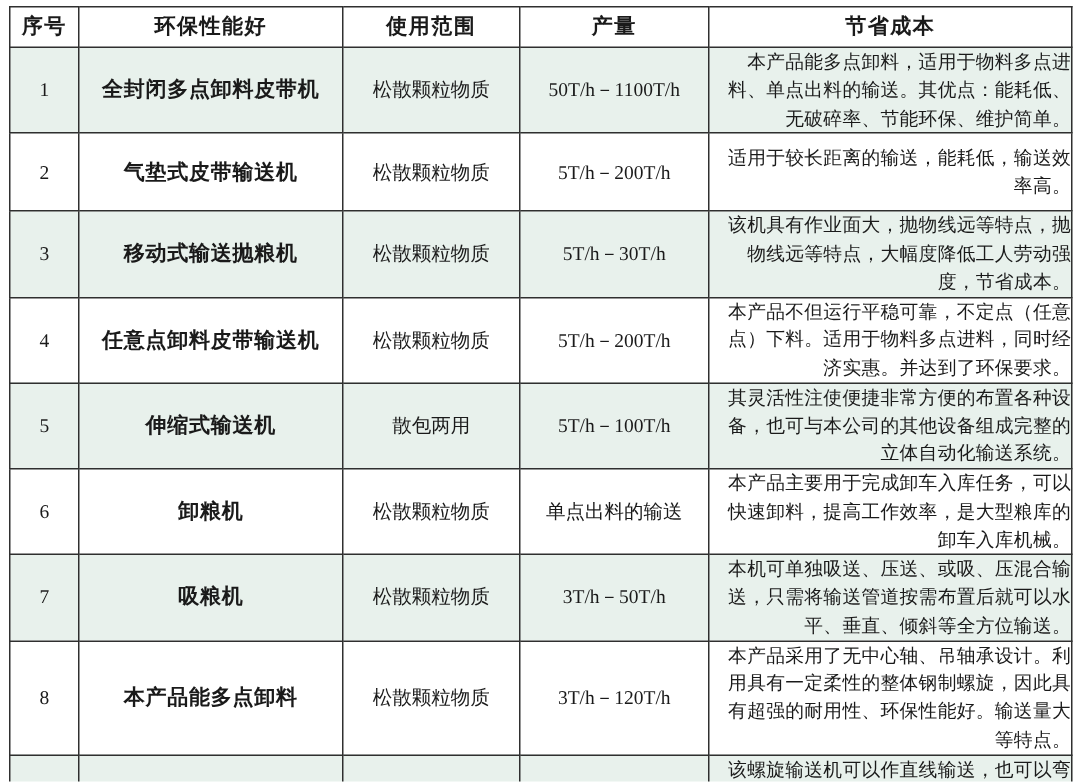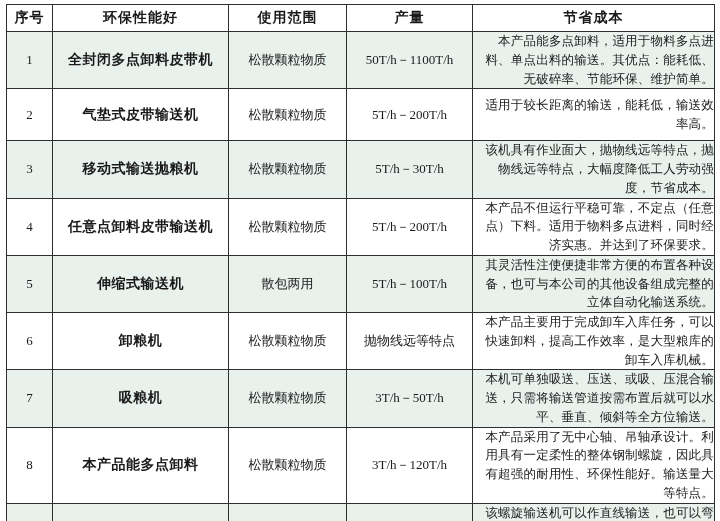--- a/index.html
+++ b/index.html
@@ -133,21 +133,21 @@
         <td class="cell-no">5</td>
         <td class="cell-name">伸缩式输送机</td>
         <td class="cell-scope">散包两用</td>
         <td class="cell-output">5T/h－100T/h</td>
         <td class="cell-feature">其灵活性注使便捷非常方便的布置各种设备，也可与本公司的其他设备组成完整的立体自动化输送系统。</td>
       </tr>
       <tr class="even">
         <td class="cell-no">6</td>
         <td class="cell-name">卸粮机</td>
         <td class="cell-scope">松散颗粒物质</td>
-        <td class="cell-output">抛物线远等特点</td>
+        <td class="cell-output">单点出料的输送</td>
         <td class="cell-feature">本产品主要用于完成卸车入库任务，可以快速卸料，提高工作效率，是大型粮库的卸车入库机械。</td>
       </tr>
       <tr class="odd">
         <td class="cell-no">7</td>
         <td class="cell-name">吸粮机</td>
         <td class="cell-scope">松散颗粒物质</td>
         <td class="cell-output">3T/h－50T/h</td>
         <td class="cell-feature">本机可单独吸送、压送、或吸、压混合输送，只需将输送管道按需布置后就可以水平、垂直、倾斜等全方位输送。</td>
       </tr>
       <tr class="even">

